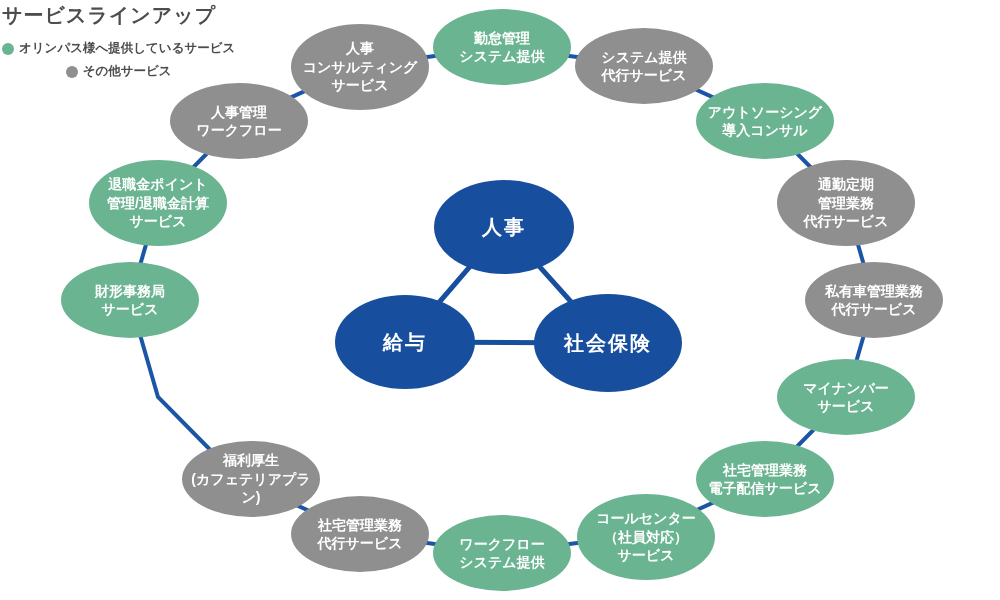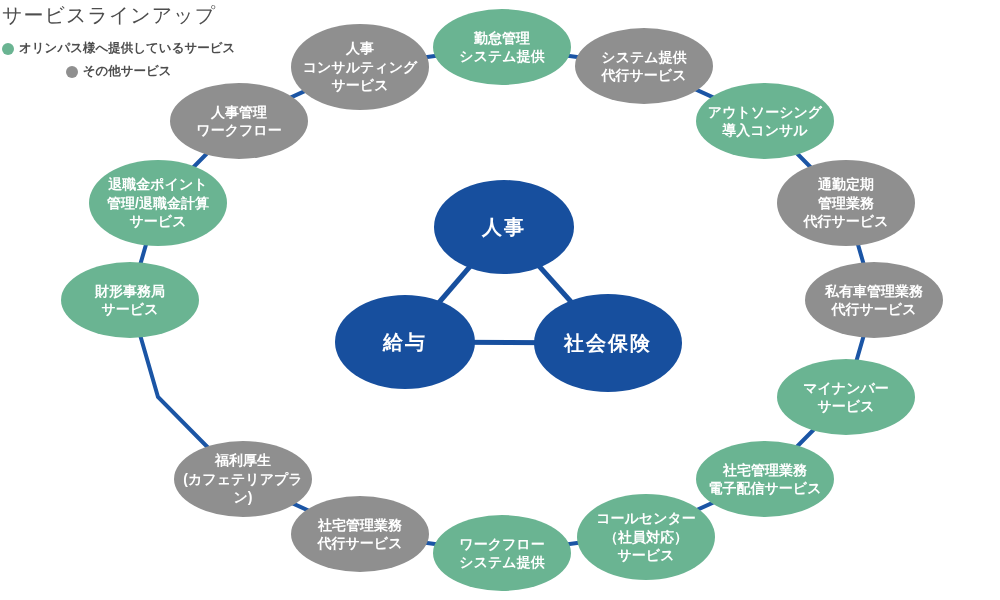--- a/index.html
+++ b/index.html
@@ -6,21 +6,21 @@
     margin: 0; padding: 0;
     width: 1000px; height: 600px;
     background: #ffffff;
     overflow: hidden;
     font-family: "Liberation Sans", "DejaVu Sans", sans-serif;
   }
   .stage { position: relative; width: 1000px; height: 600px; }
 
   .page-title {
     position: absolute; left: 2px; top: 2px; margin: 0;
-    font-size: 20px; font-weight: normal; letter-spacing: 1px;
+    font-size: 20px; font-weight: bold; letter-spacing: 1px;
     color: var(--text, #4d4d4d);
   }
   .legend { position: absolute; left: 2px; top: 40px; }
   .legend-item { display: flex; align-items: center; margin-bottom: 6px; justify-content: center; }
   .legend-dot {
     width: 12px; height: 12px; border-radius: 50%;
     margin-right: 5px; flex: 0 0 auto;
   }
   .legend-dot.provided { background: var(--provided, #6ab492); }
   .legend-dot.other    { background: var(--other, #8f8f8f); }
@@ -105,21 +105,21 @@
 サービス</span>
   </div>
   <div class="node n2 provided" style="left:433px;top:515px">
     <span class="node-label">ワークフロー
 システム提供</span>
   </div>
   <div class="node n2 other" style="left:291px;top:496px">
     <span class="node-label">社宅管理業務
 代行サービス</span>
   </div>
-  <div class="node n2 other" style="left:174px;top:441px">
+  <div class="node n2 other" style="left:182px;top:441px">
     <span class="node-label">福利厚生
 (カフェテリアプラン)</span>
   </div>
   <div class="node n2 provided" style="left:61px;top:262px">
     <span class="node-label">財形事務局
 サービス</span>
   </div>
   <div class="node n3 provided" style="left:89px;top:160px">
     <span class="node-label">退職金ポイント
 管理/退職金計算

